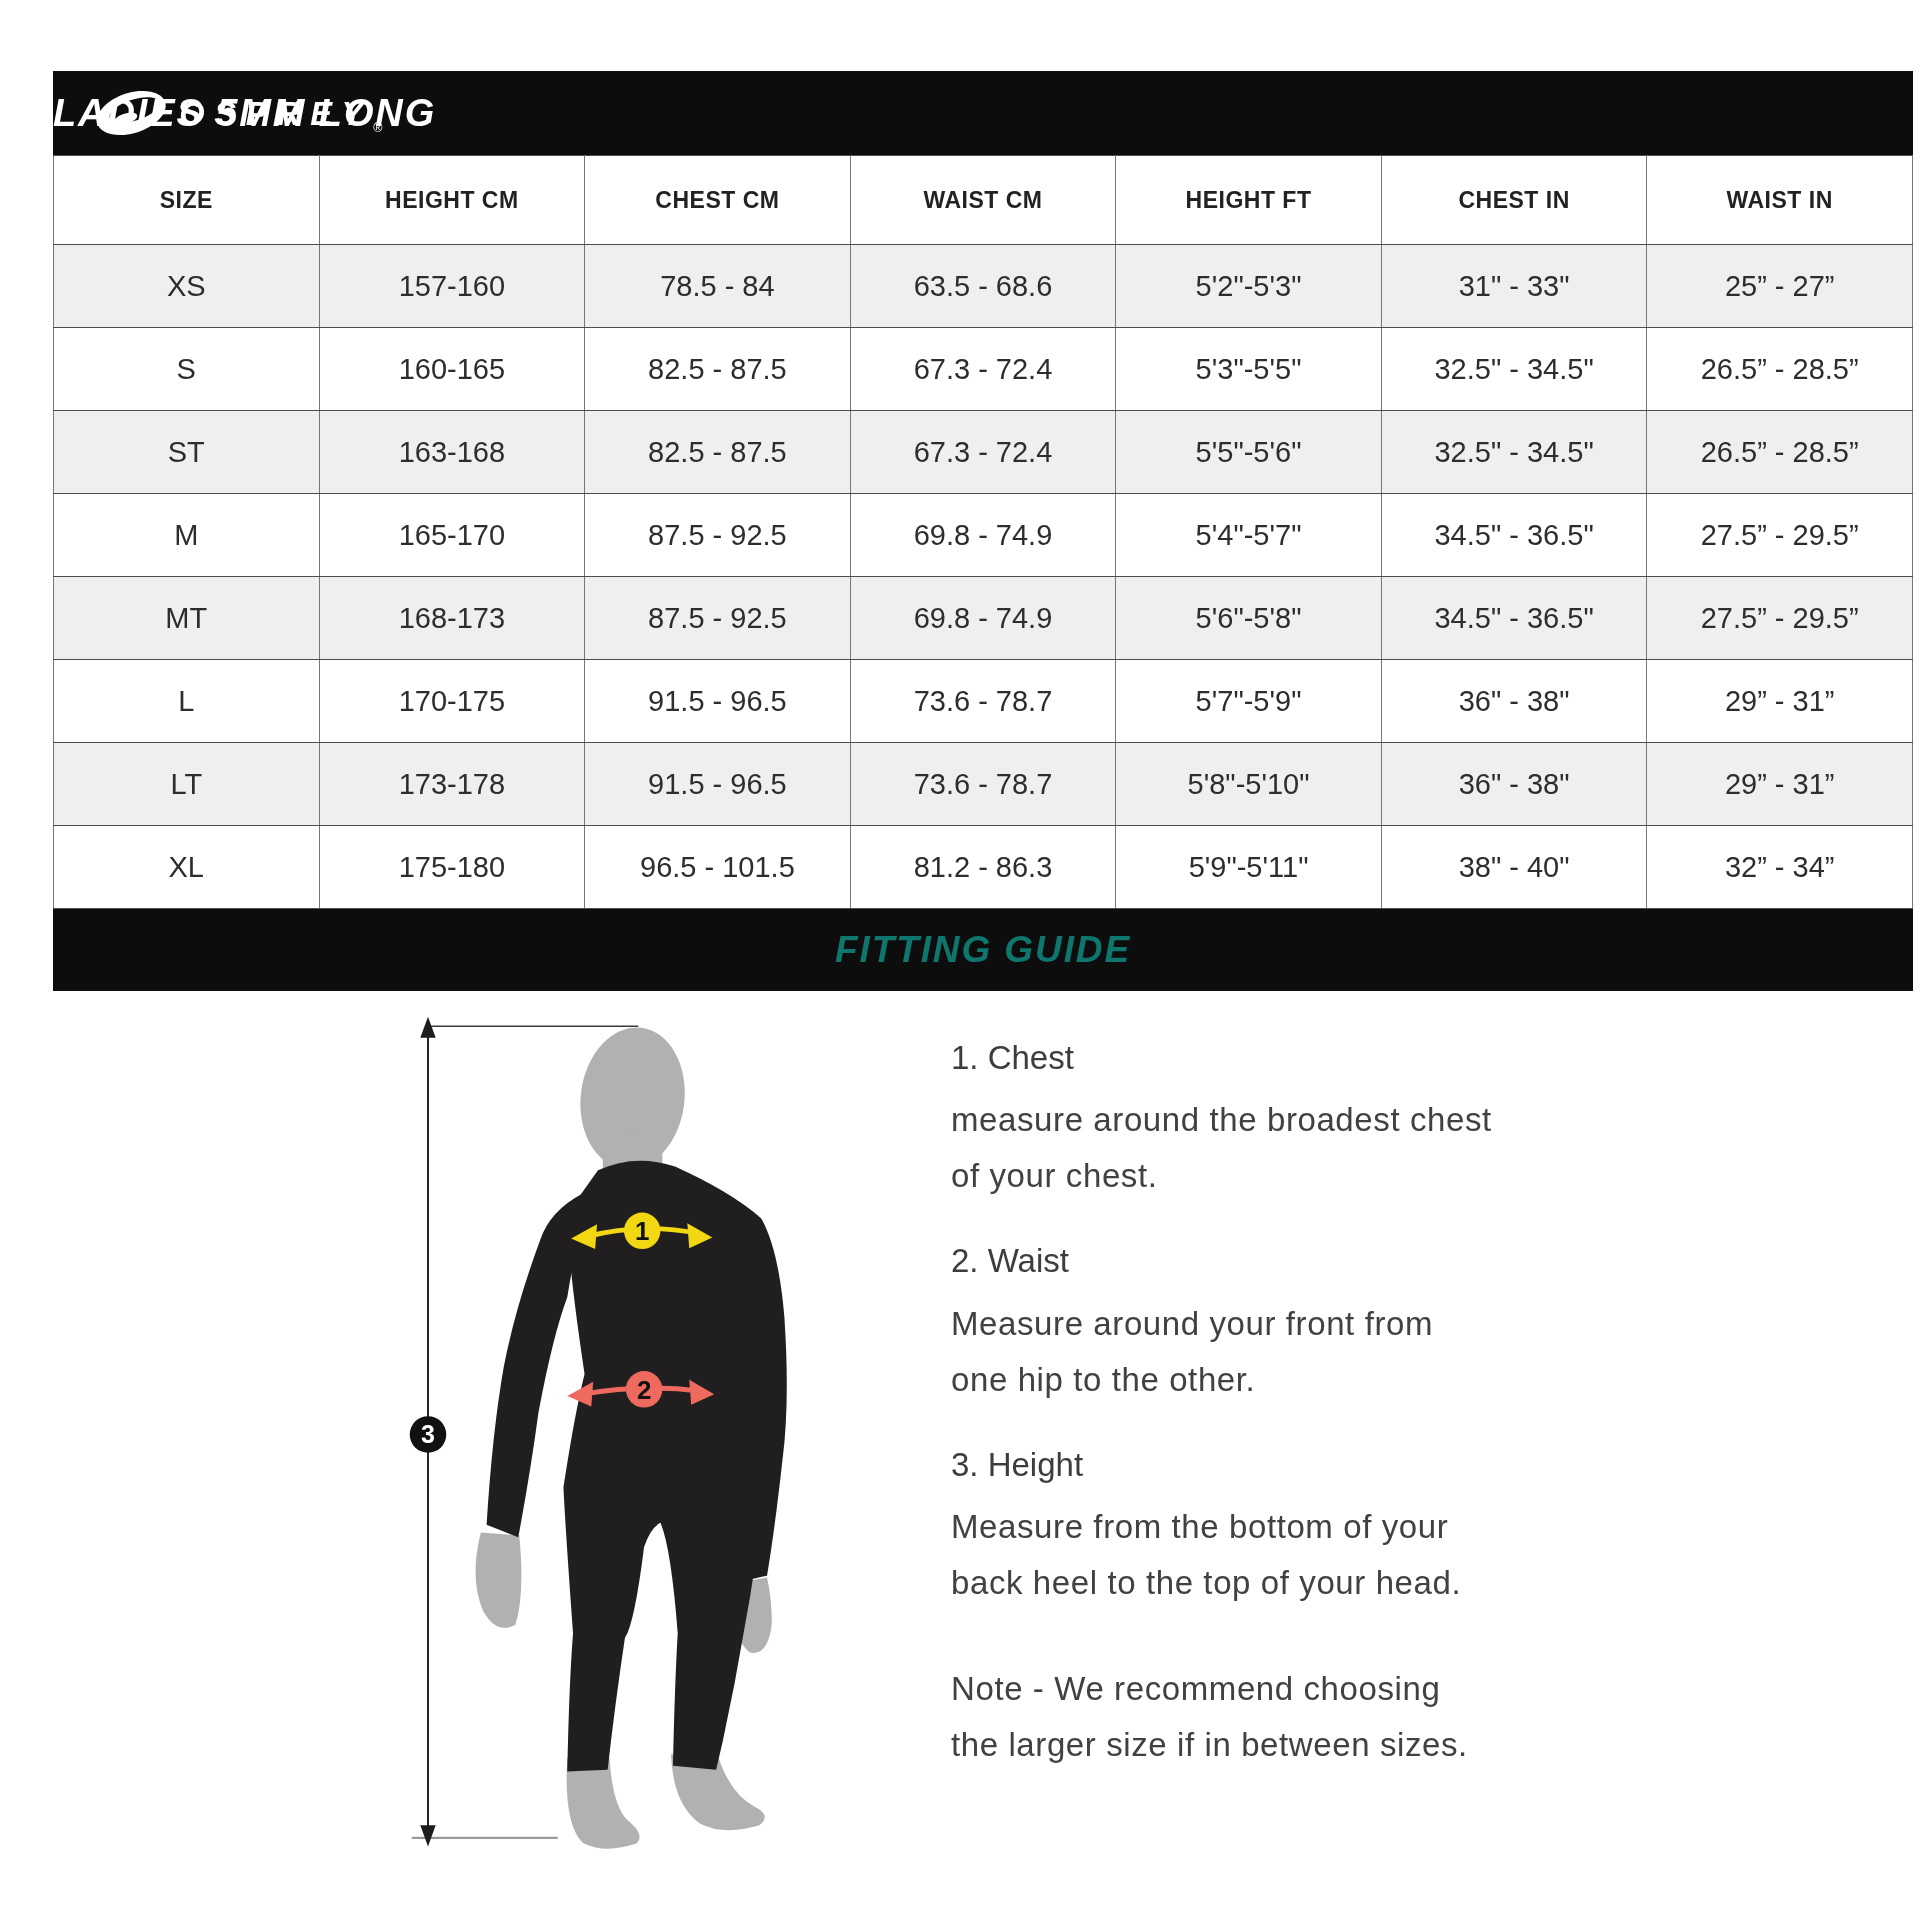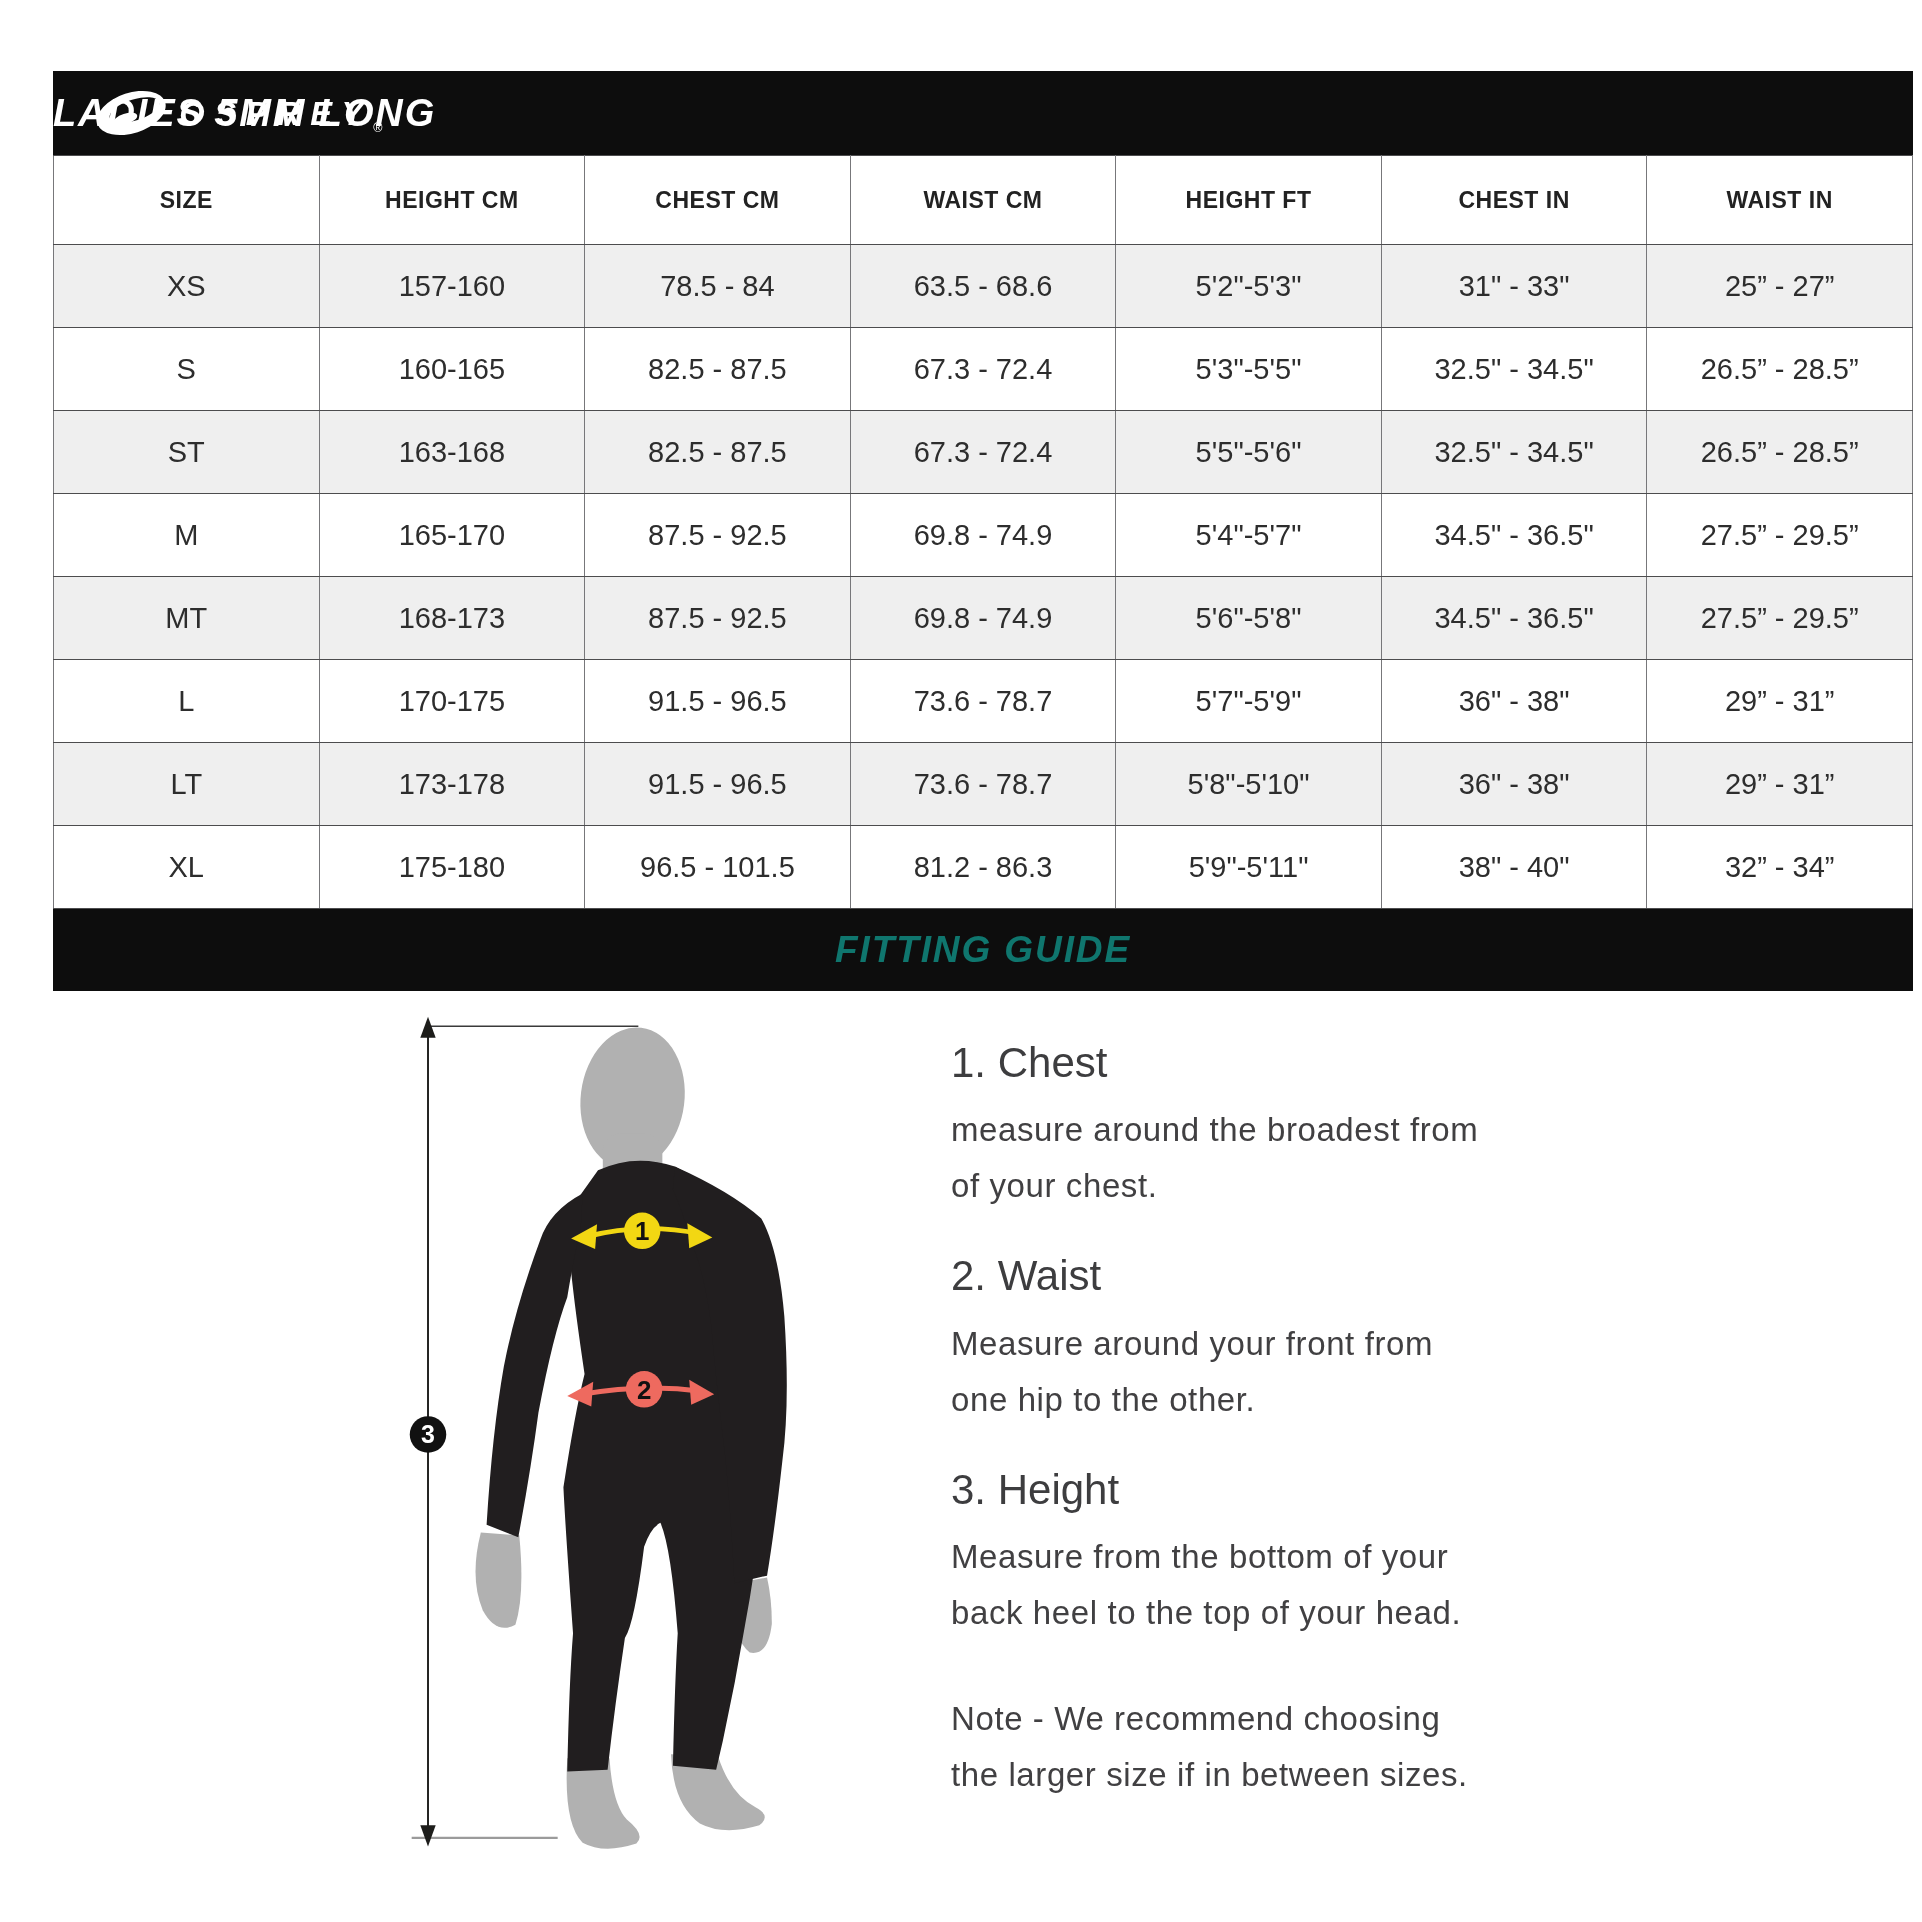--- a/index.html
+++ b/index.html
@@ -24,21 +24,21 @@
   table.size tr.w td{background:#ffffff;}
   .fitting-bar{height:82px;background:#0d0d0d;color:#0f766e;text-align:center;
                line-height:82px;font-size:37px;font-weight:700;font-style:italic;
                letter-spacing:1.9px;}
 
   
   .figure-svg{position:absolute;left:327px;top:1009px;}
 
   
   .guide-text{position:absolute;left:951px;top:1039px;width:672px;color:#414042;}
-  .guide-text h3{margin:0 0 15.4px 0;font-size:42px;font-weight:400;color:#3d3d3f;}
+  .guide-text h3{margin:0 0 15.4px 0;font-size:33px;font-weight:400;color:#3d3d3f;}
   .guide-text .ln{font-size:33px;line-height:56px;letter-spacing:0.6px;font-weight:400;}
   .gsec{margin-bottom:38px;}
   .gnote{margin-top:50px;}
 </style>
 </head>
 <body>
 
 <div class="page">
 
   <div class="sheet">
@@ -230,21 +230,21 @@
       <polygon points="250,403 277,388 275,414" fill="#ee6a5f"></polygon>
       <polygon points="403,401 377,386 379,412" fill="#ee6a5f"></polygon>
       <circle cx="330" cy="396" r="19" fill="#ee6a5f"></circle>
       <text x="330" y="406" text-anchor="middle" font-size="27" font-weight="700" fill="#111111">2</text>
     </g>
   </svg>
 
   <div class="guide-text">
     <div class="gsec">
       <h3>1. Chest</h3>
-      <div class="ln">measure around the broadest from</div>
+      <div class="ln">measure around the broadest chest</div>
       <div class="ln">of your chest.</div>
     </div>
     <div class="gsec">
       <h3>2. Waist</h3>
       <div class="ln">Measure around your front from</div>
       <div class="ln">one hip to the other.</div>
     </div>
     <div class="gsec">
       <h3>3. Height</h3>
       <div class="ln">Measure from the bottom of your</div>

